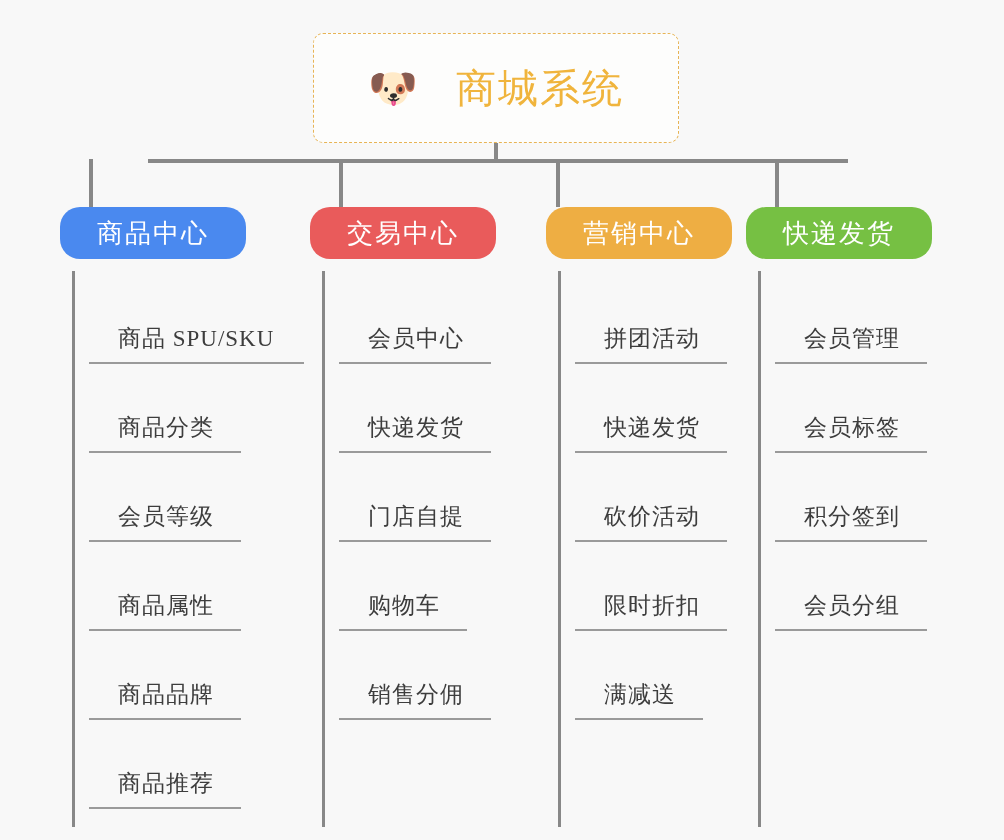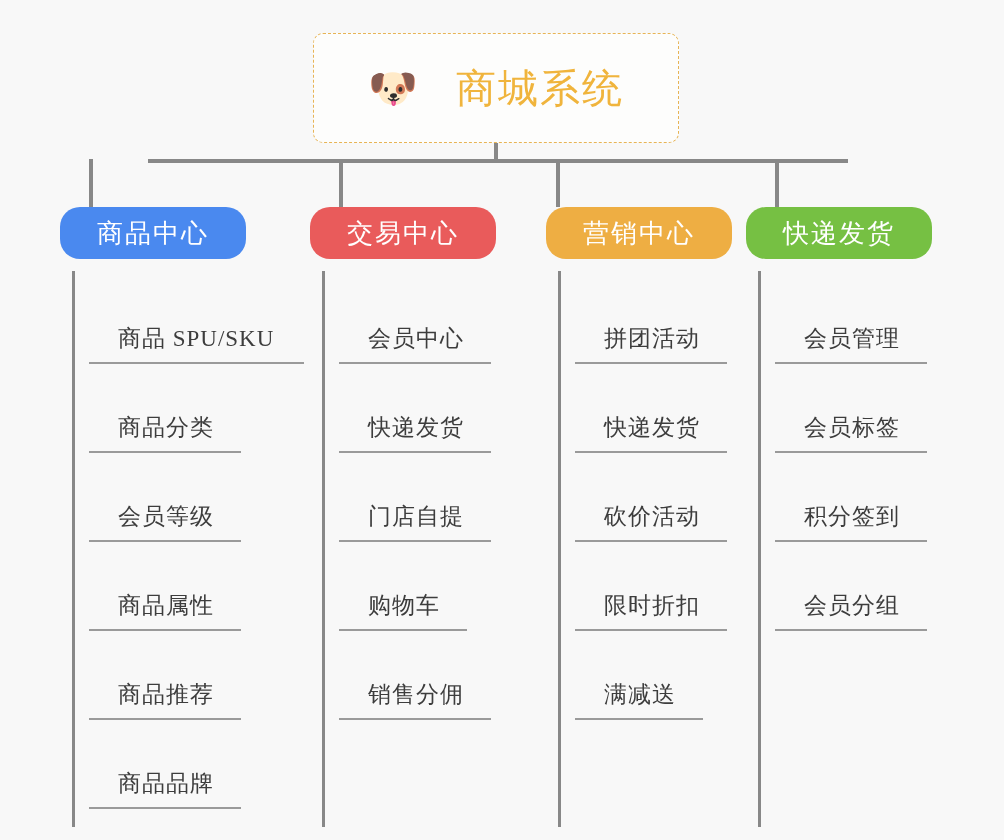--- a/index.html
+++ b/index.html
@@ -167,25 +167,25 @@
           </li>
           <li class="leaf">
             <span class="leaf-label">会员等级</span>
             <span class="leaf-underline" style="width: 152px; background: rgb(154, 154, 154);"></span>
           </li>
           <li class="leaf">
             <span class="leaf-label">商品属性</span>
             <span class="leaf-underline" style="width: 152px; background: rgb(154, 154, 154);"></span>
           </li>
           <li class="leaf">
+            <span class="leaf-label">商品品牌</span>
+            <span class="leaf-underline" style="width: 152px; background: rgb(154, 154, 154);"></span>
+          </li>
+          <li class="leaf">
             <span class="leaf-label">商品推荐</span>
-            <span class="leaf-underline" style="width: 152px; background: rgb(154, 154, 154);"></span>
-          </li>
-          <li class="leaf">
-            <span class="leaf-label">商品品牌</span>
             <span class="leaf-underline" style="width: 152px; background: rgb(154, 154, 154);"></span>
           </li>
         </ul>
       </div>
       <div class="branch" style="left: 310px; width: 186px;">
         <div class="branch-header" style="background: rgb(233, 91, 91); width: 186px;">
           <span>交易中心</span>
         </div>
         <div class="branch-spine" style="background: rgb(136, 136, 136); height: 556px;"></div>
         <ul class="leaf-list">

